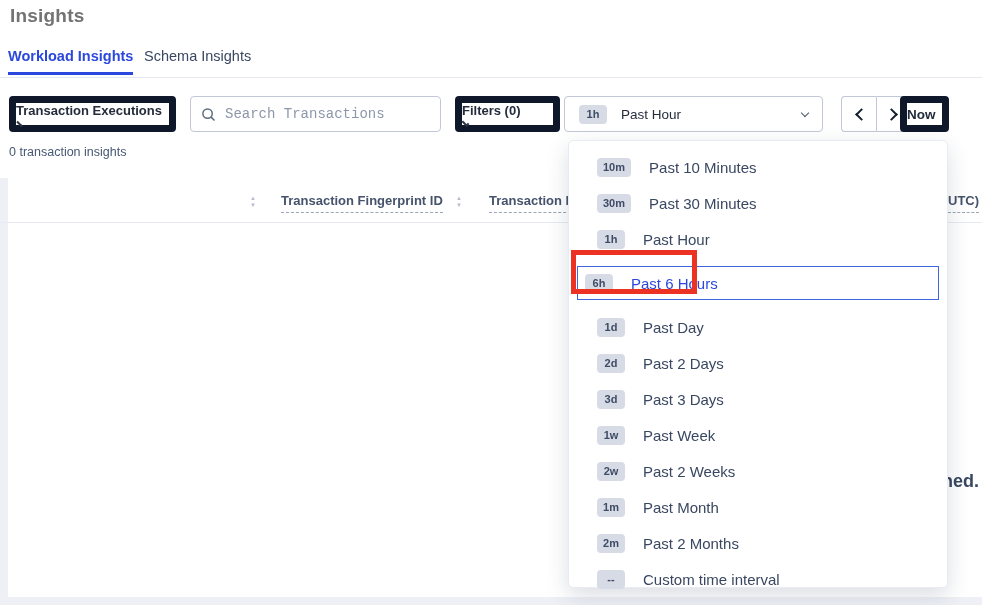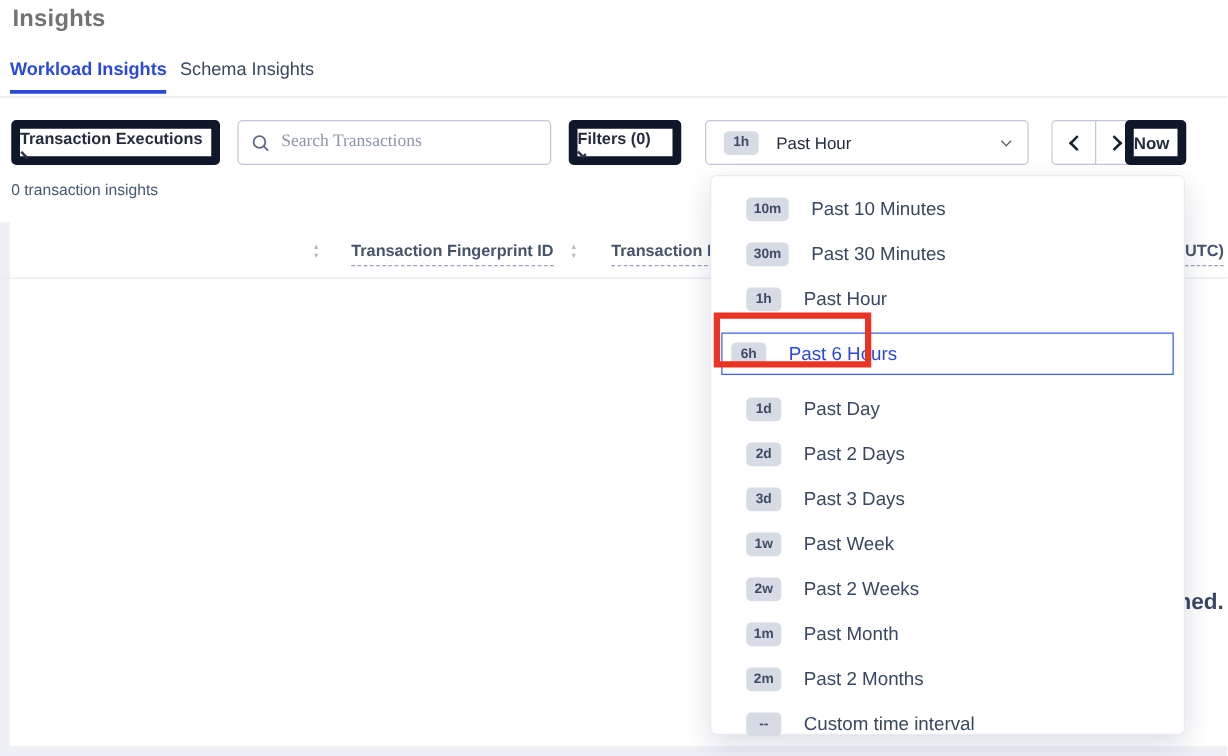--- a/index.html
+++ b/index.html
@@ -23,30 +23,30 @@
   .tab-active::after { content:""; position:absolute; left:0; right:0; bottom:-11px; height:3px; background:#2b48dd; }
   .tab-idle { left:144px; color:#394760; }
 
   
   .btn {
     position:absolute; top:96px; height:36px; background:#fff;
     border:7px solid #0f172a; border-radius:4px; display:flex; align-items:flex-start;
     justify-content:center; font-size:13px; font-weight:bold; color:#242c3c; cursor:pointer;flex-direction:column;
   }
   .sel-type { left:9px; width:167px; gap:9px; }
-  .filters-btn { left:455px; width:90px; gap:7px; }
+  .filters-btn { left:455px; width:105px; gap:7px; }
   .chev { width:7px; height:7px; border-right:2px solid #2c3444; border-bottom:2px solid #2c3444; transform:rotate(45deg); margin-top:-4px; }
   .search-box {
     position:absolute; left:190px; top:96px; width:251px; height:36px;
     border:1px solid #c1c7d6; border-radius:4px; background:#fff;
     display:flex; align-items:center; padding:0 10px; gap:9px;
   }
   .search-box input {
     border:none; outline:none; flex:1; font-size:14px; color:#394760;
-    font-family:Liberation Serif, serif; background:transparent;
+    font-family:Liberation Mono, monospace; background:transparent;
   }
   .search-box input::placeholder { color:#8d97aa; }
 
   .time-trigger {
     position:absolute; left:564px; top:96px; width:259px; height:36px;
     border:1px solid #c1c7d6; border-radius:4px; background:#fff;
     display:flex; align-items:center; padding:0 14px; cursor:pointer;
   }
   .badge {
     background:#d7dbe5; color:#3f4c66; font-size:11px; font-weight:bold;

